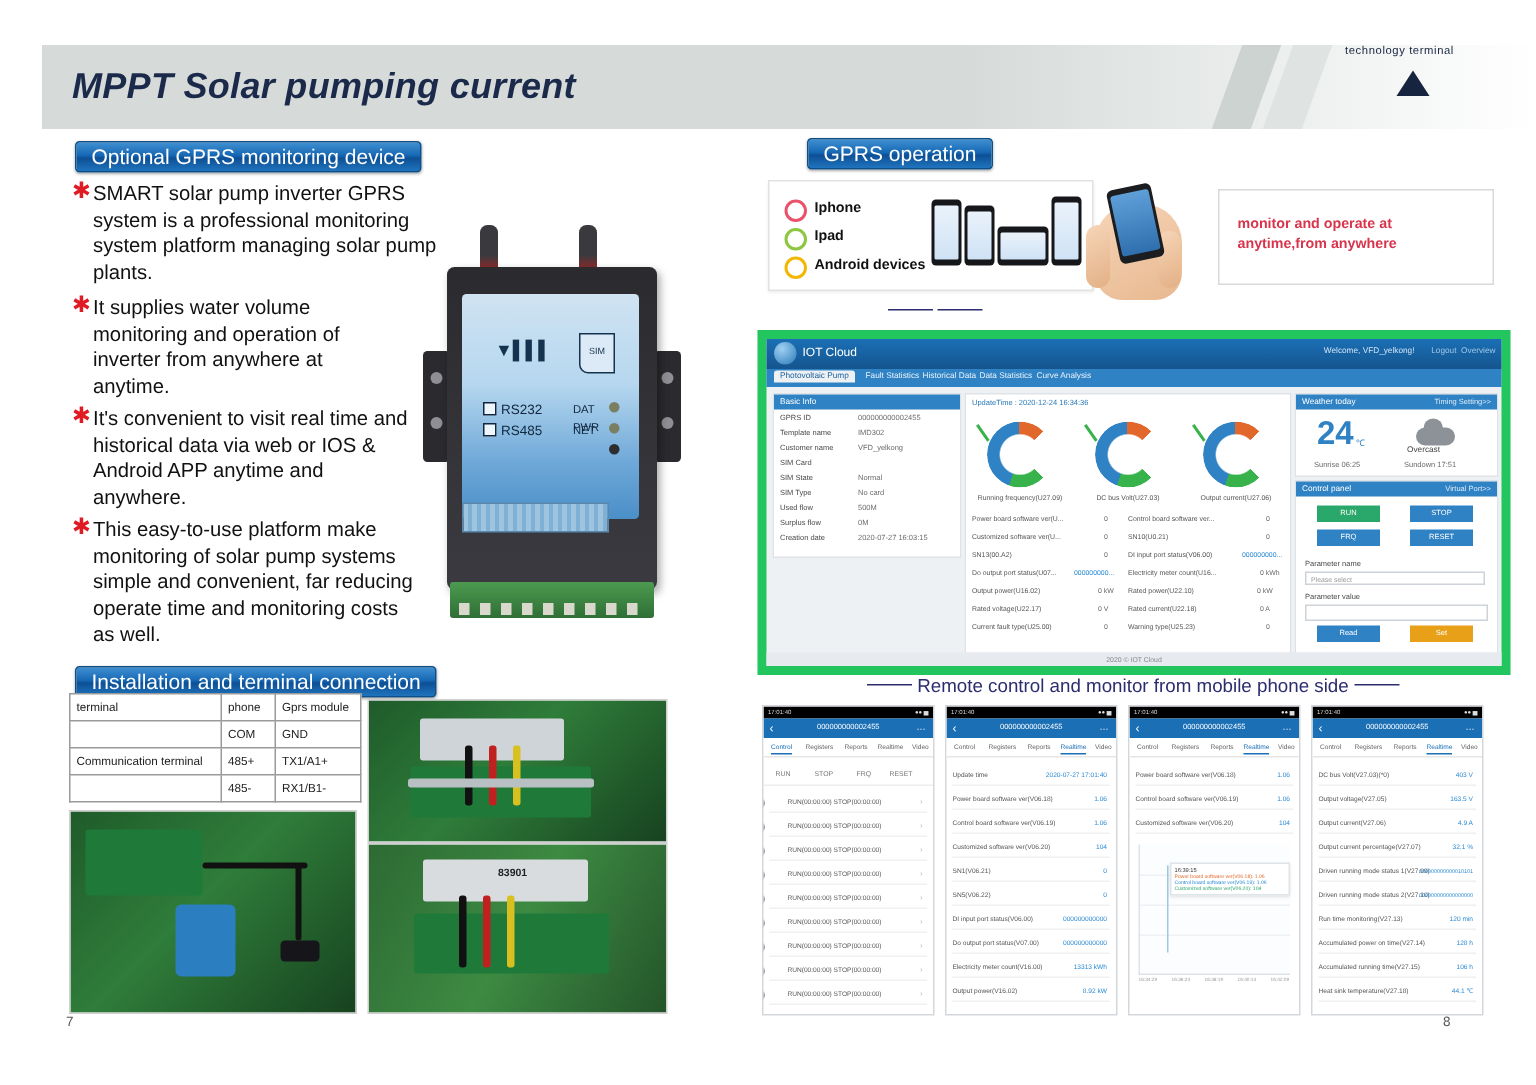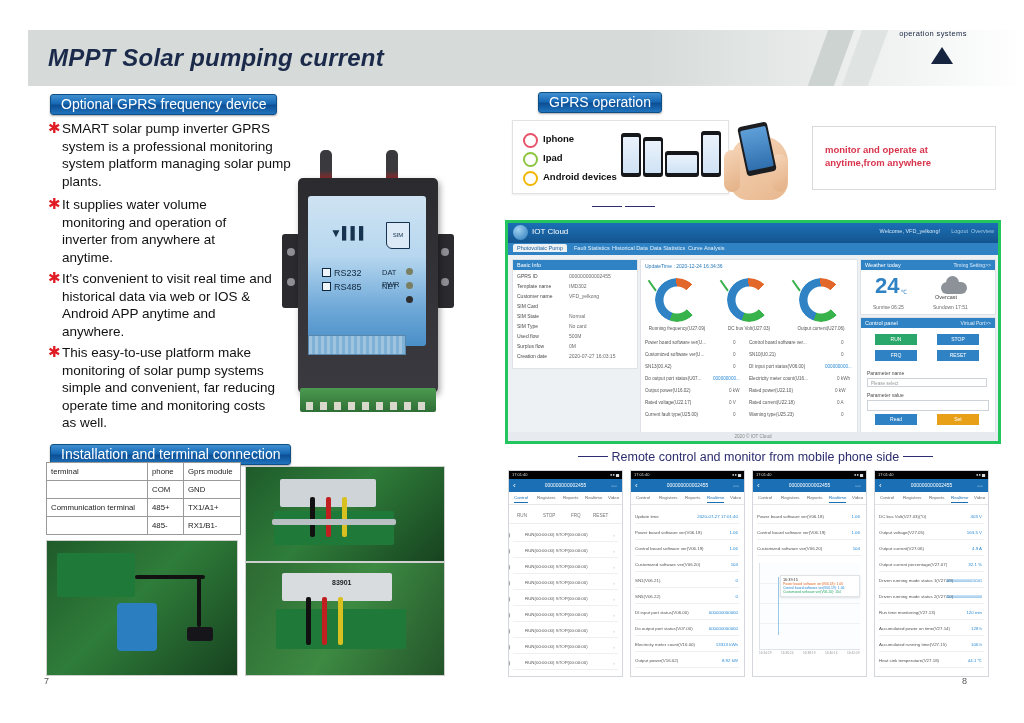--- a/index.html
+++ b/index.html
@@ -96,21 +96,21 @@
        border:1px solid #d9d9d9;}
   .banner span{position:absolute;left:12px;top:16px;width:160px;font-size:9.5px;
        font-weight:bold;color:#d8344c;line-height:13px;}
 
   
   .rule{position:absolute;font-size:12.5px;color:#2b2d6e;white-space:nowrap;}
   .rule i{display:inline-block;width:30px;height:1px;background:#2b2d6e;vertical-align:4px;}
 
   
   .pc{position:absolute;left:505px;top:220px;width:490px;height:218px;background:#eef1f4;
-       border:3px solid #22c55e;}
+       border:6px solid #22c55e;}
   .pc-top{position:absolute;left:0;top:0;right:0;height:20px;
        background:linear-gradient(to bottom,#1b6fb5,#14558f);}
   .pc-logo{position:absolute;left:5px;top:2px;width:15px;height:15px;border-radius:50%;
        background:radial-gradient(circle at 35% 30%,#9fd0f2,#2a7ab8);}
   .pc-title{position:absolute;left:24px;top:4px;font-size:8px;color:#fff;}
   .pc-user{position:absolute;right:58px;top:5px;font-size:5.5px;color:#cfe3f5;}
   .pc-btn{position:absolute;top:5px;font-size:5.5px;color:#9fc6e6;}
   .pc-tabs{position:absolute;left:0;top:20px;right:0;height:12px;background:#2f82c4;}
   .pc-tab{position:absolute;top:2px;font-size:5.5px;color:#e8f2fa;white-space:nowrap;}
   .pc-tab.act{background:#eef1f4;color:#1a5f9e;padding:1px 4px;top:1px;border-radius:2px 2px 0 0;}
@@ -164,24 +164,24 @@
 <body>
 
 <div class="hdr"></div>
 <div class="slash s1"></div>
 <div class="slash s2"></div>
 <div class="hdr-title">MPPT Solar pumping current</div>
 <div class="logo">
   <div class="logo-word">
     <span class="logo-tri"></span>
   </div>
-  <div class="logo-sub">operation systems</div>
-</div>
-
-<div class="pill" style="left:50px;top:94px;">Optional GPRS frequency device</div>
+  <div class="logo-sub">technology terminal</div>
+</div>
+
+<div class="pill" style="left:50px;top:94px;">Optional GPRS monitoring device</div>
 
 <div class="bul" style="left:62px;top:120px;">
   <span class="st">✱</span>
   <span>SMART solar pump inverter GPRS system is a professional monitoring system platform managing solar pump plants.</span>
 </div>
 <div class="bul" style="left:62px;top:196px;width:200px;">
   <span class="st">✱</span>
   <span>It supplies water volume monitoring and operation of inverter from anywhere at anytime.</span>
 </div>
 <div class="bul" style="left:62px;top:270px;width:215px;">

